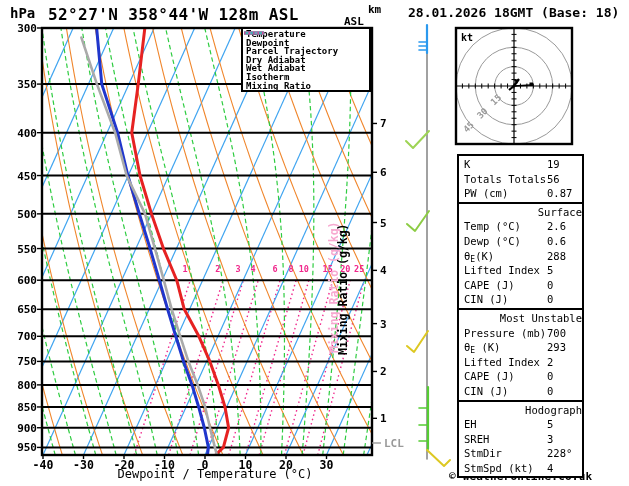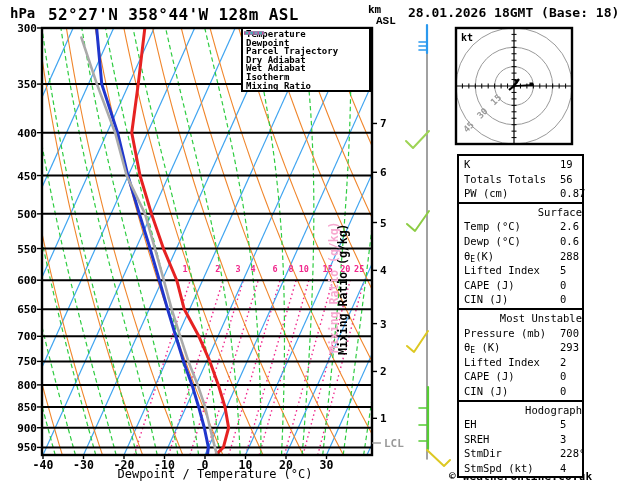--- a/index.html
+++ b/index.html
@@ -3,21 +3,21 @@
 <meta charset="utf-8">
 <style>
   html,body{margin:0;padding:0;background:#fff;}
   .stage{position:relative;width:629px;height:486px;background:#fff;overflow:hidden;
          font-family:"DejaVu Sans Mono",monospace;color:#000;}
   svg{position:absolute;left:0;top:0;}
   .hdr{position:absolute;font-weight:bold;white-space:pre;}
   #unit-hpa{left:10px;top:5px;font-size:14px;}
   #title{left:48px;top:5px;font-size:16px;letter-spacing:.4px;}
   #unit-km{left:368px;top:3px;font-size:11px;}
-  #unit-asl{left:376px;top:15px;font-size:11px;font-family:Liberation Mono, monospace;}
+  #unit-asl{left:344px;top:15px;font-size:11px;}
   #date{left:408px;top:5px;font-size:13px;}
   #xlabel{left:85px;top:467px;width:260px;text-align:center;font-size:12px;font-weight:normal;}
   #mixlabel{position:absolute;left:341px;top:230px;width:130px;font-size:11.5px;font-weight:bold;
             transform:rotate(-90deg);transform-origin:60px 65px;white-space:pre;}
   #mixlabel-pink{position:absolute;left:332px;top:228px;width:130px;font-size:11.5px;font-weight:bold;
             color:#f7a8d0;transform:rotate(-90deg);transform-origin:60px 65px;white-space:pre;}
   #lcl{position:absolute;left:384px;top:437px;font-size:11px;color:#9a9a9a;font-weight:bold;}
   #footer{position:absolute;left:449px;top:470px;font-size:11px;font-weight:bold;letter-spacing:.2px;}
   
   #legend{position:absolute;left:241px;top:27px;width:130px;height:65px;background:#fff;
@@ -25,21 +25,21 @@
   .lg-row{display:flex;align-items:center;height:8.6px;}
   .lg-line{width:22px;margin-right:4px;flex:0 0 22px;}
   .lg-txt{font-size:9px;font-weight:bold;white-space:pre;line-height:8.6px;}
   
   #datatable{position:absolute;left:457px;top:154px;width:127px;background:#fff;
              border:2px solid #000;box-sizing:border-box;}
   .tbl-sec{border-top:2px solid #000;padding:1px 0;}
   .tbl-sec:first-child{border-top:none;}
   .tbl-hdr{text-align:right;font-size:10.5px;height:14.6px;line-height:14.6px;}
   .tbl-row{position:relative;height:14.6px;line-height:14.6px;font-size:10.5px;padding-left:5px;white-space:pre;}
-  .tbl-val{position:absolute;left:101px;top:0;}
+  .tbl-val{position:absolute;left:88px;top:0;}
   .sub{font-size:8px;vertical-align:-2px;}
 </style>
 </head>
 <body>
 <div class="stage">
 
 <svg id="chart" width="629" height="486">
       <defs>
         <clipPath id="plotclip">
           <rect x="42" y="28" width="330" height="427"></rect>

